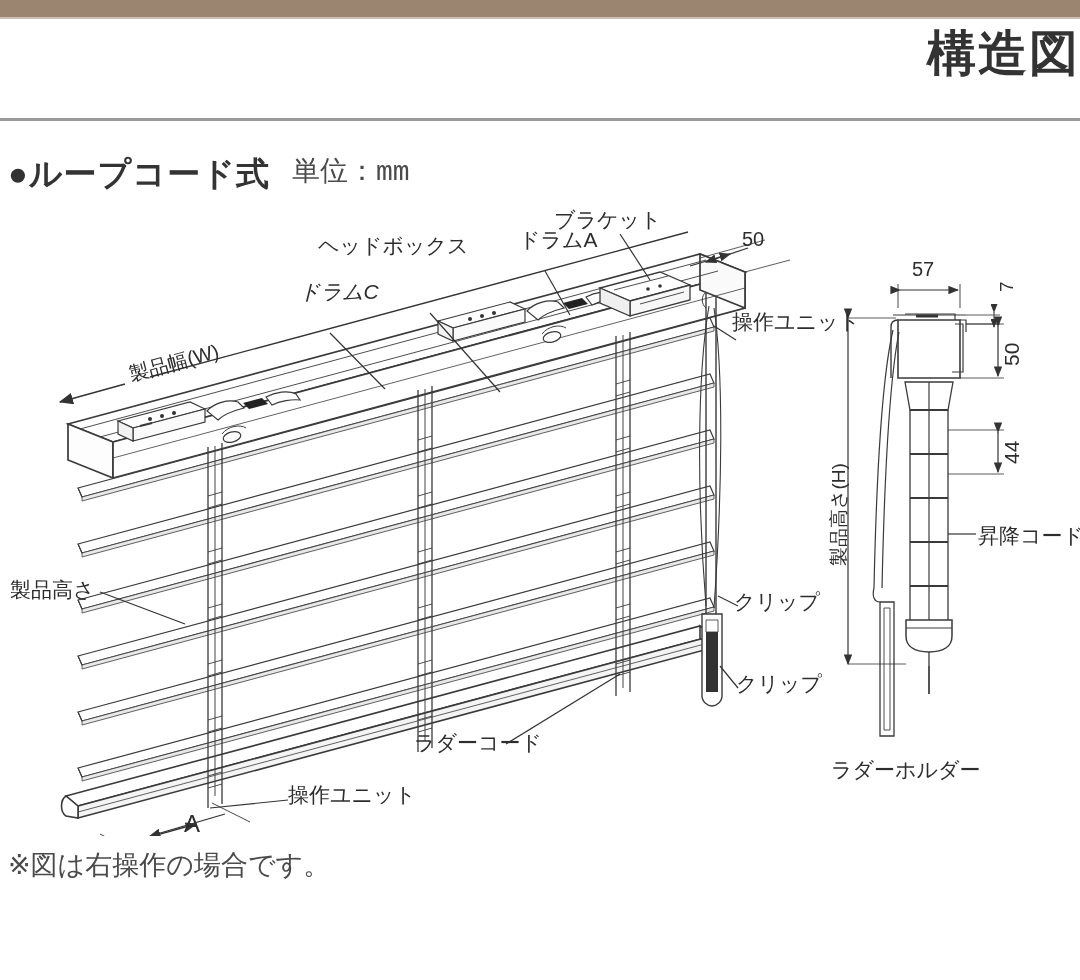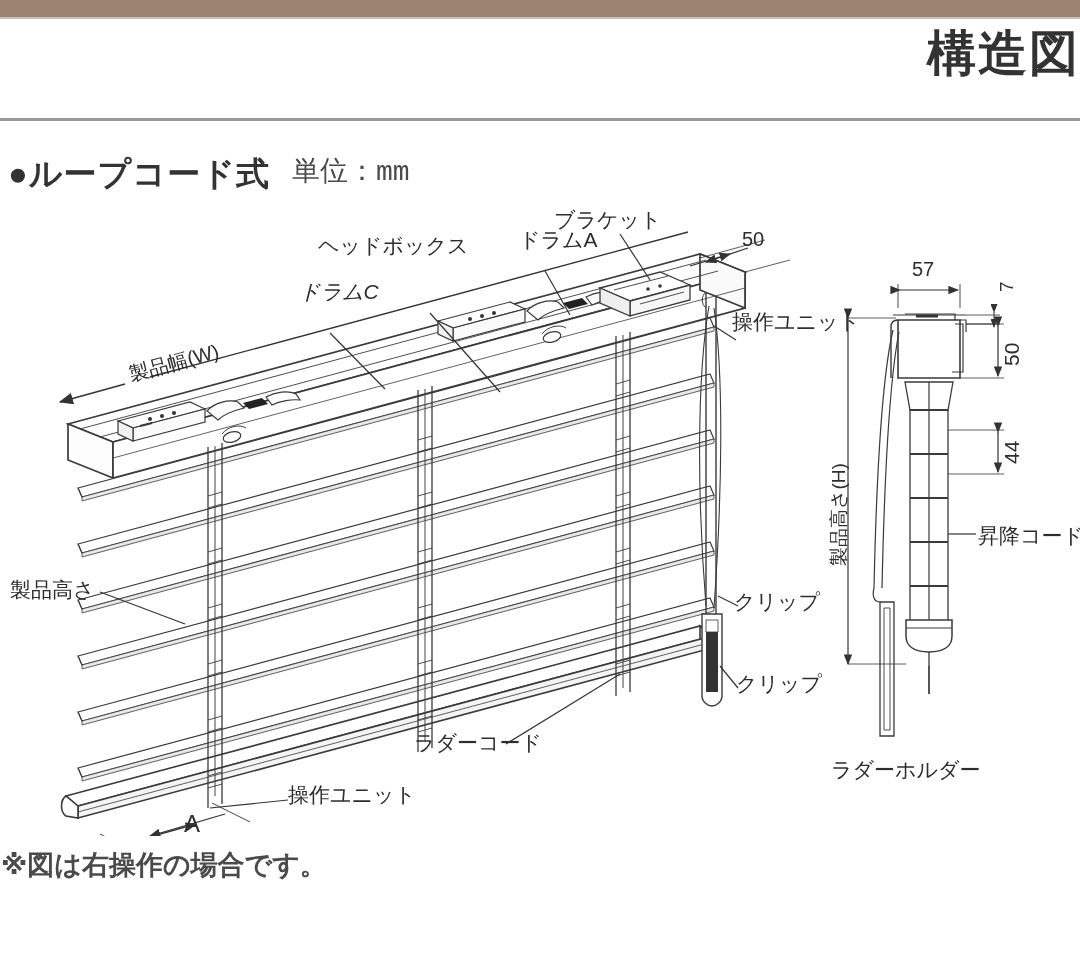--- a/index.html
+++ b/index.html
@@ -34,21 +34,21 @@
   }
   .vlabel{
     position:absolute;white-space:nowrap;font-size:19px;color:#2d2d2d;
     transform-origin:left top;
   }
   .wlabel{
     position:absolute;white-space:nowrap;font-size:20px;color:#2d2d2d;
     transform-origin:left top;
   }
 
-  .notes{position:absolute;left:1px;top:845px;width:1060px;font-weight:bold;}
+  .notes{position:absolute;left:8px;top:845px;width:1060px;}
   .note{font-size:27px;color:#4a4a4a;line-height:1.55;white-space:nowrap;}
 </style>
 </head>
 <body>
 
 <div class="topbar"></div>
 <div class="topbar-edge"></div>
 
 <div class="page-title">構造図</div>
 <div class="title-rule"></div>

